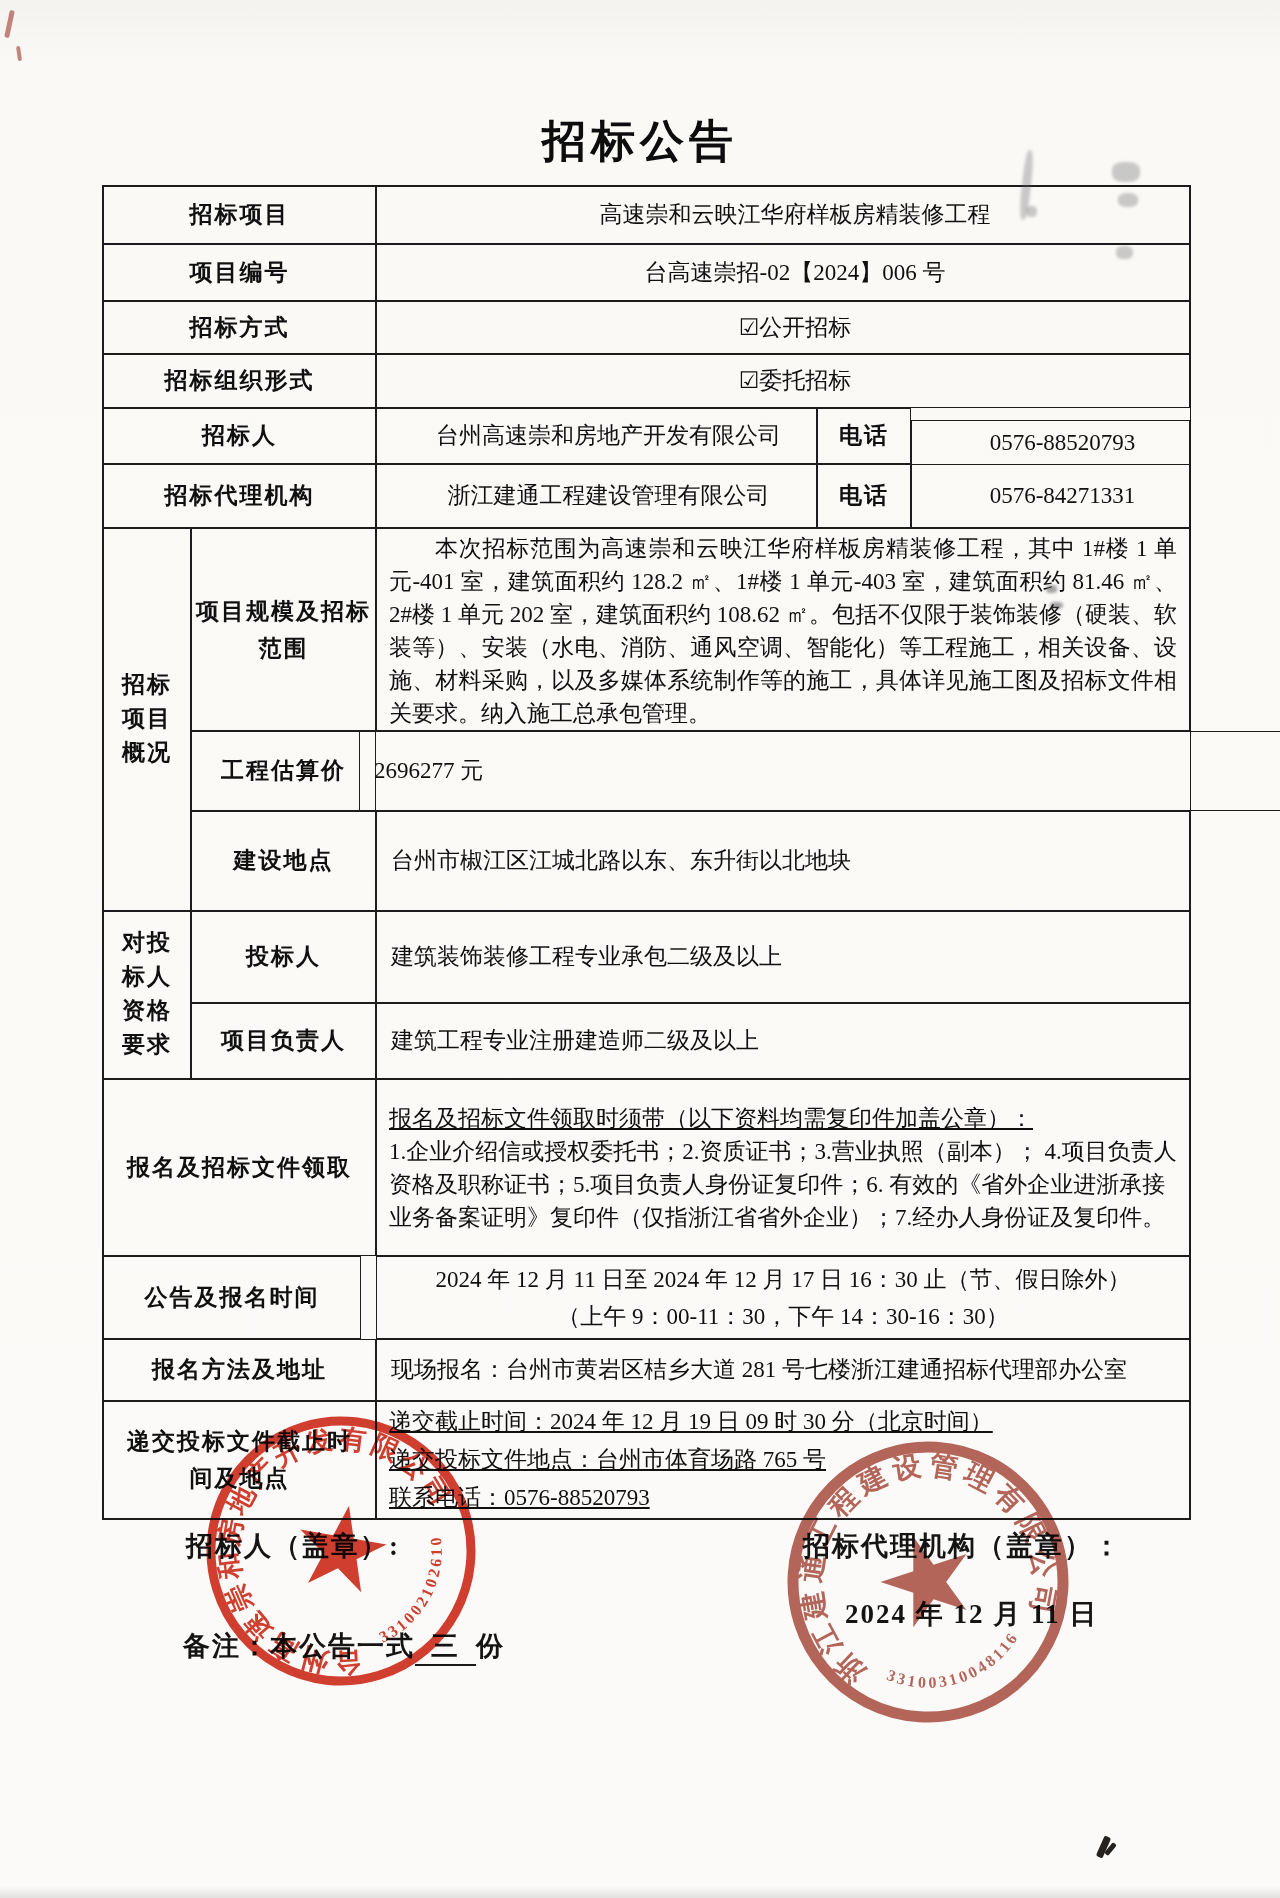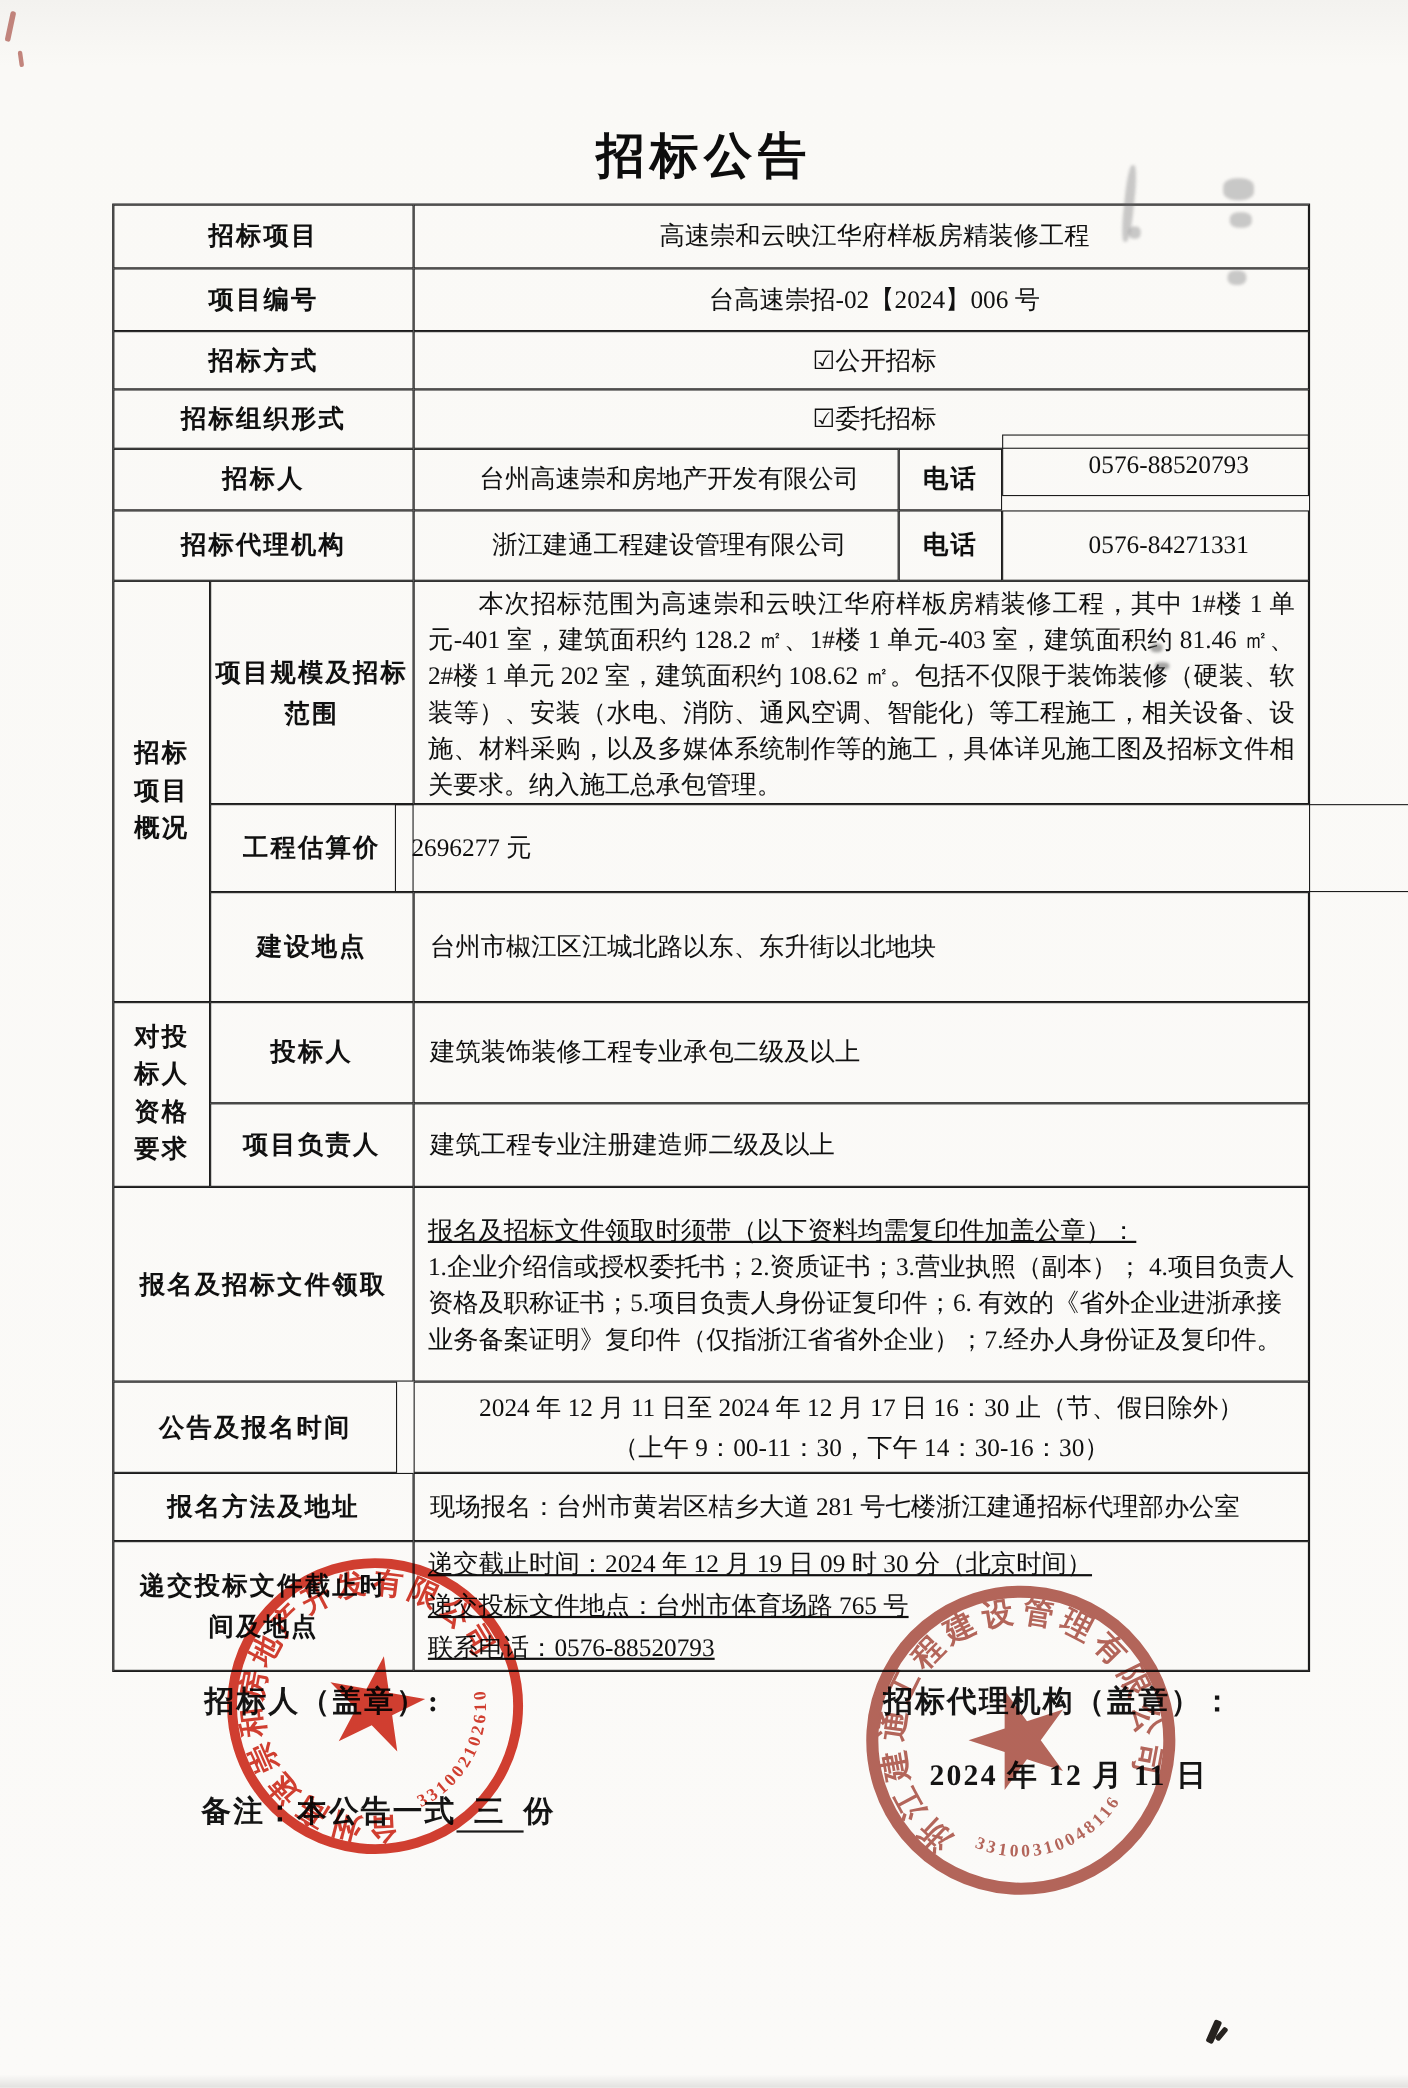--- a/index.html
+++ b/index.html
@@ -51,21 +51,21 @@
 
     <div class="cell lab" style="left:0;top:115px;width:273px;height:53px">招标方式</div>
     <div class="cell vc" style="left:273px;top:115px;width:814px;height:53px">☑公开招标</div>
 
     <div class="cell lab" style="left:0;top:168px;width:273px;height:54px">招标组织形式</div>
     <div class="cell vc" style="left:273px;top:168px;width:814px;height:54px">☑委托招标</div>
 
     <div class="cell lab" style="left:0;top:222px;width:273px;height:56px">招标人</div>
     <div class="cell vc" style="left:273px;top:222px;width:441px;height:56px">台州高速崇和房地产开发有限公司</div>
     <div class="cell lab" style="left:714px;top:222px;width:94px;height:56px">电话</div>
-    <div class="cell vc" style="left:808px;top:209px;width:279px;height:56px">0576-88520793</div>
+    <div class="cell vc" style="left:808px;top:234px;width:279px;height:45px">0576-88520793</div>
 
     <div class="cell lab" style="left:0;top:278px;width:273px;height:64px">招标代理机构</div>
     <div class="cell vc" style="left:273px;top:278px;width:441px;height:64px">浙江建通工程建设管理有限公司</div>
     <div class="cell lab" style="left:714px;top:278px;width:94px;height:64px">电话</div>
     <div class="cell vc" style="left:808px;top:278px;width:279px;height:64px">0576-84271331</div>
 
     <div class="cell lab vlab" style="left:0;top:342px;width:88px;height:383px">
       <span>招标项目概况</span>
     </div>
     <div class="cell lab" style="left:88px;top:342px;width:185px;height:203px">

